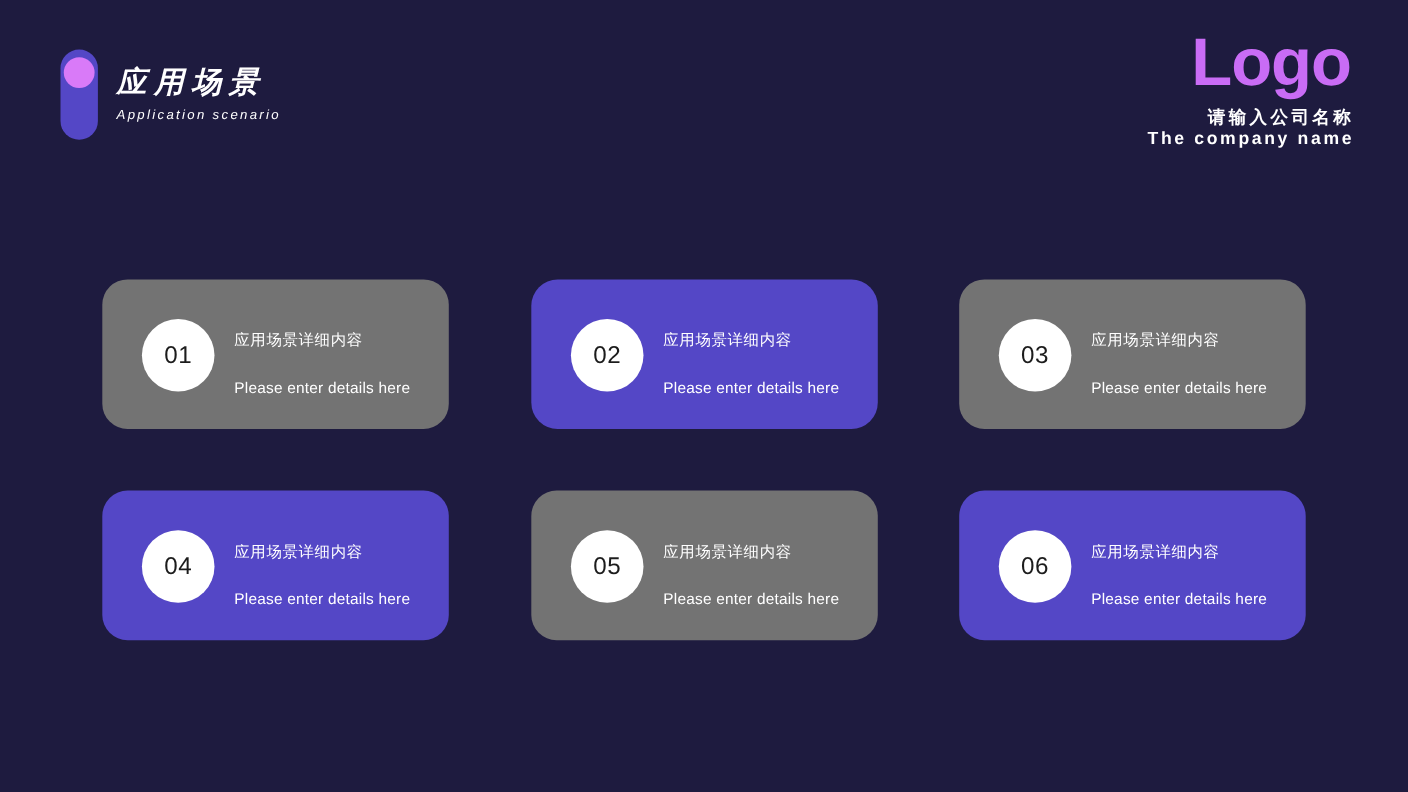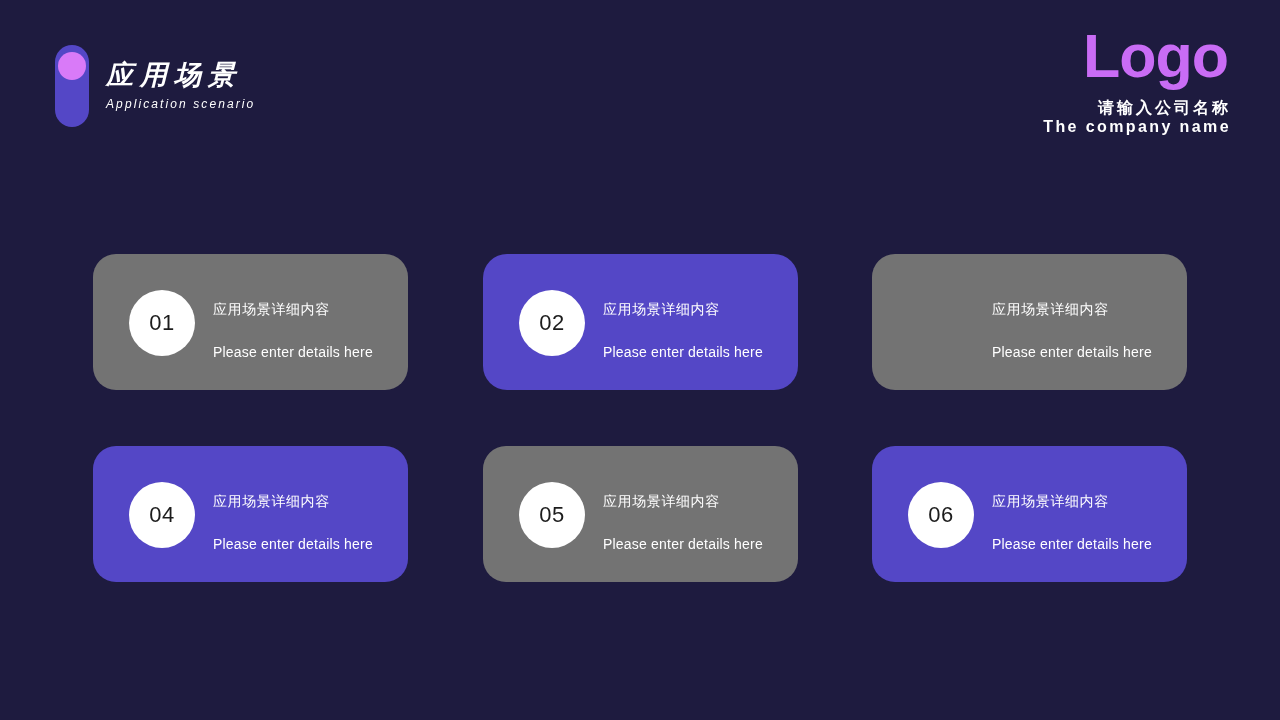--- a/index.html
+++ b/index.html
@@ -206,20 +206,23 @@
       <div class="card-badge">
         <span class="card-badge-num">02</span>
       </div>
       <div class="card-texts">
         <div class="card-title">应用场景详细内容</div>
         <div class="card-sub">Please enter details here</div>
       </div>
     </div>
 
     <div class="card pink c2">
+      <div class="card-badge">
+        <span class="card-badge-num">03</span>
+      </div>
       <div class="card-texts">
         <div class="card-title">应用场景详细内容</div>
         <div class="card-sub">Please enter details here</div>
       </div>
     </div>
 
     <div class="card blue c3">
       <div class="card-badge">
         <span class="card-badge-num">04</span>
       </div>

